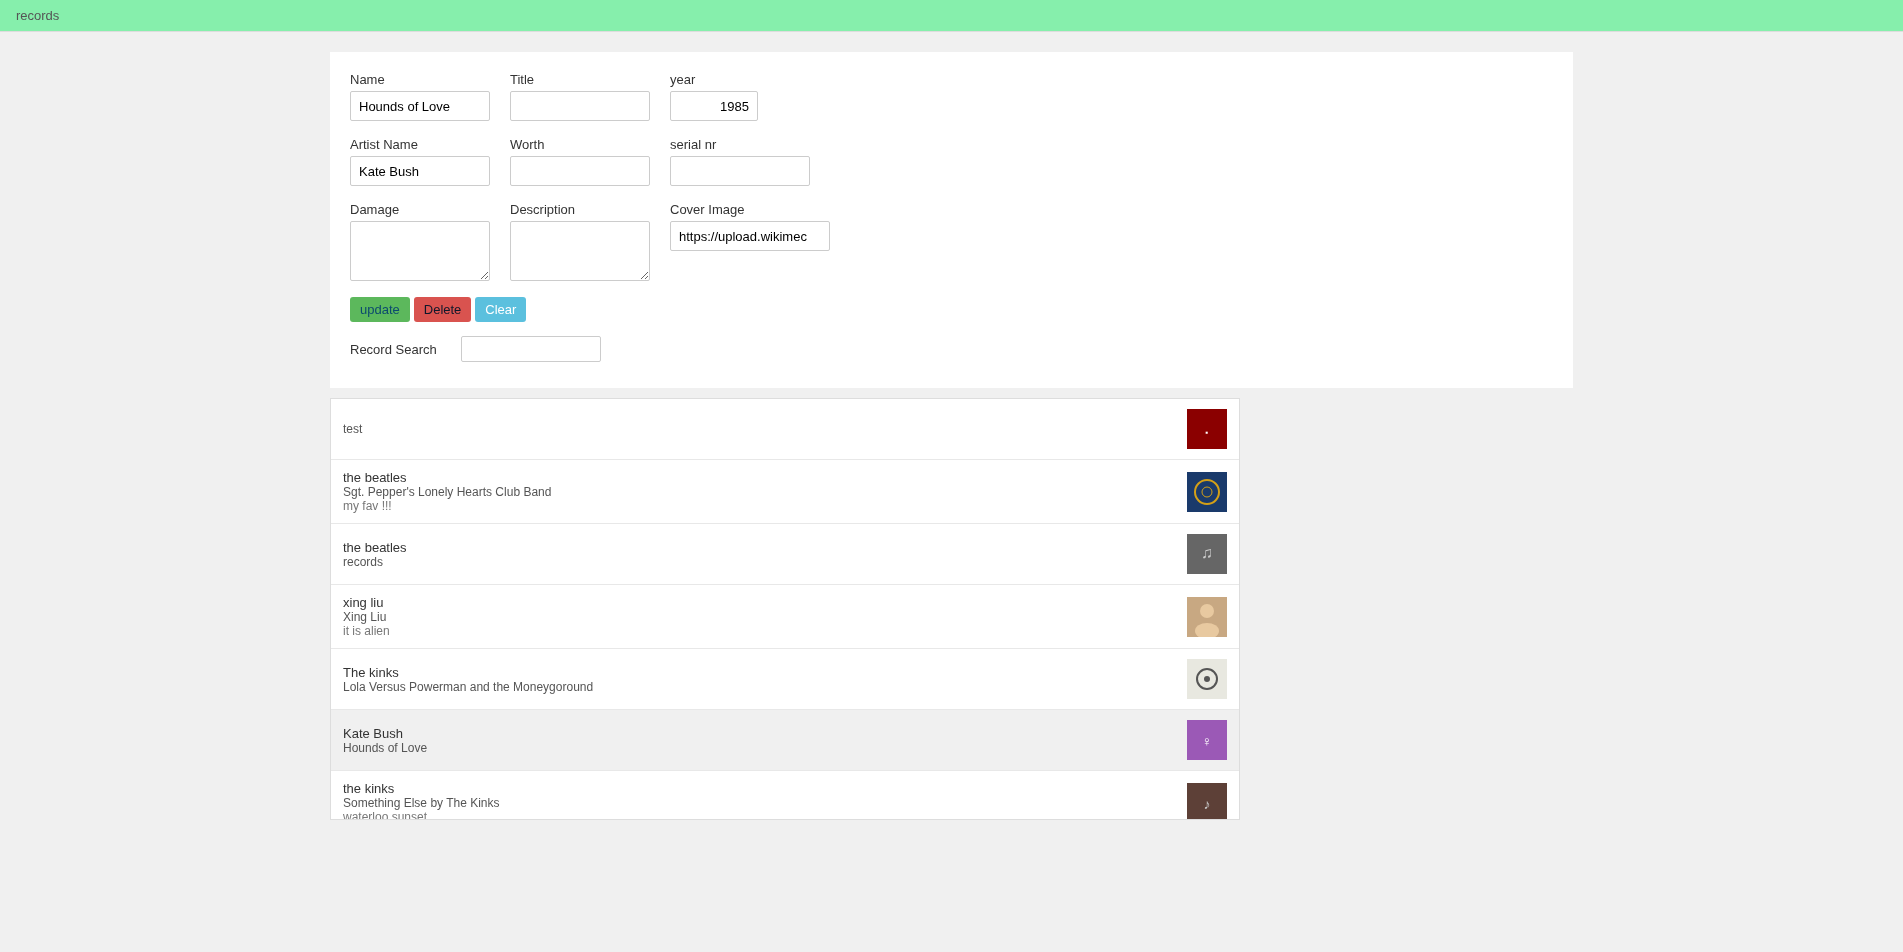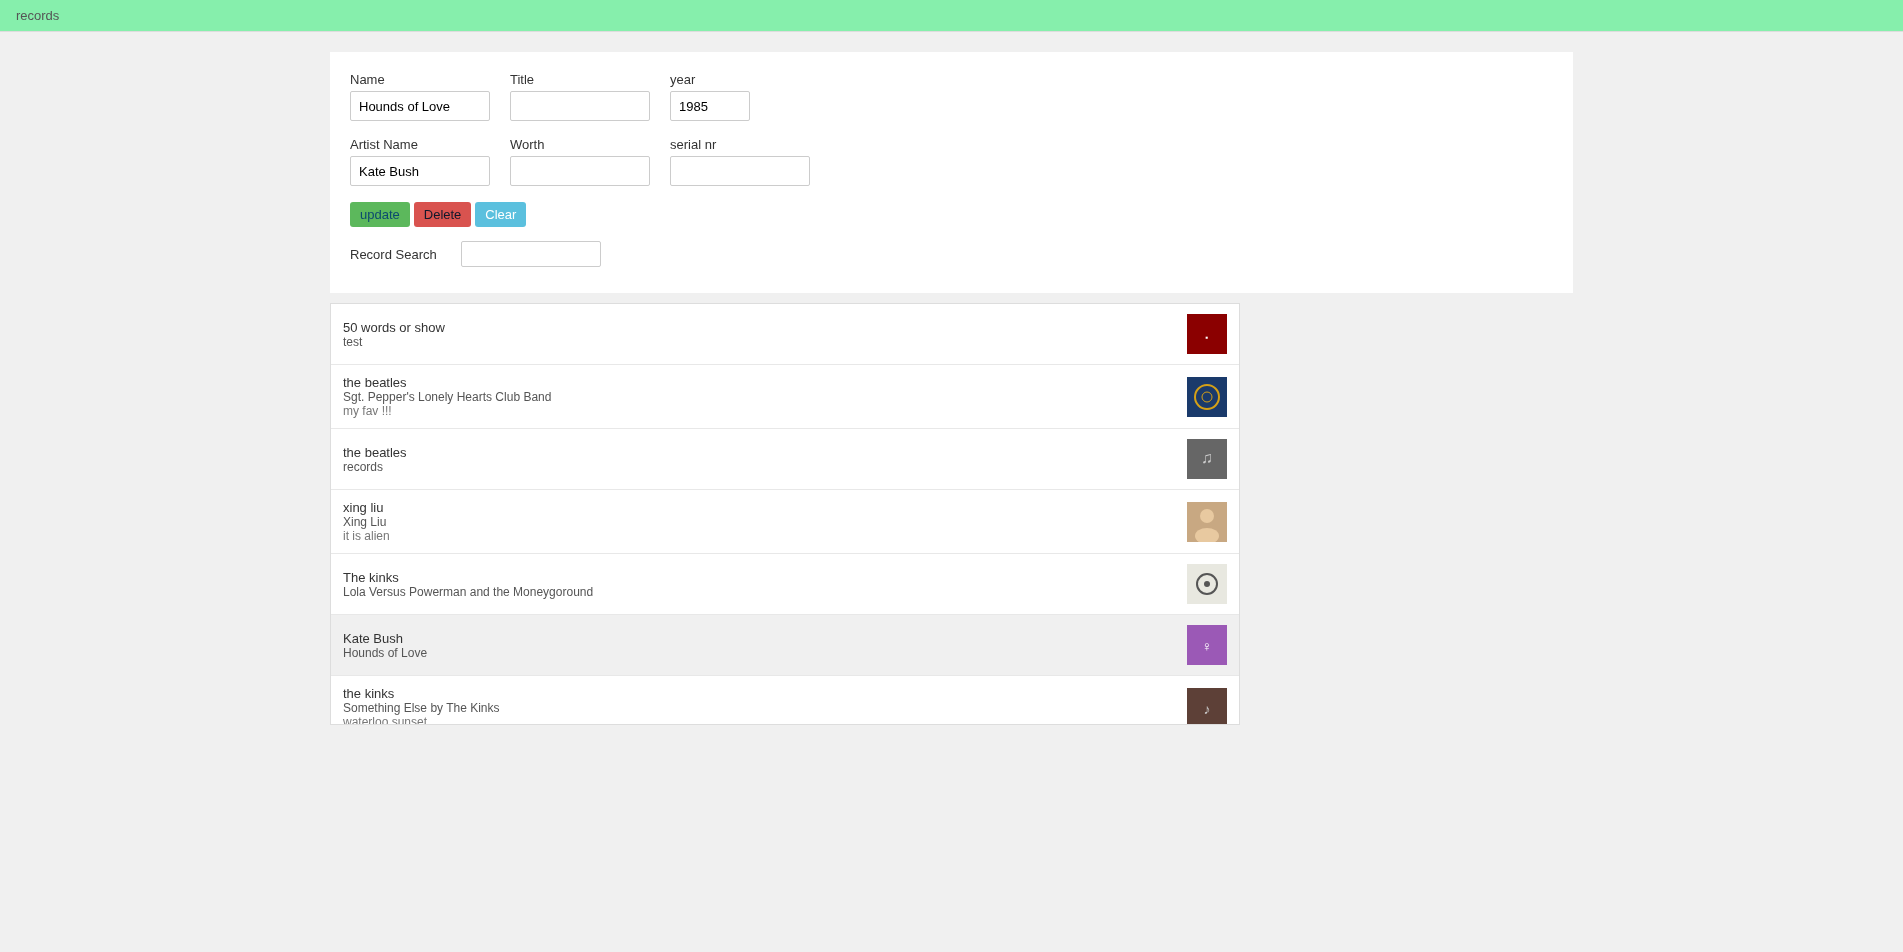--- a/index.html
+++ b/index.html
@@ -50,21 +50,21 @@
       border-radius: 2px;
     }
     .form-group input[type="text"] {
       height: 30px;
     }
     .form-group textarea {
       resize: vertical;
     }
     .name-field input { width: 140px; }
     .title-field input { width: 140px; }
-    .year-field input { width: 80px; }
+    .year-field input { width: 88px; text-align: right; }
     .artist-field input { width: 140px; }
     .worth-field input { width: 140px; }
     .serial-field input { width: 140px; }
     .damage-field textarea { width: 140px; height: 60px; }
     .description-field textarea { width: 140px; height: 60px; }
     .cover-field input { width: 160px; }
 
     .button-row {
       display: flex;
       gap: 4px;
@@ -199,37 +199,50 @@
       </div>
       <div class="form-group worth-field">
         <label>Worth</label>
         <input type="text" id="worth-input" style="">
       </div>
       <div class="form-group serial-field">
         <label>serial nr</label>
         <input type="text" id="serial-input" style="">
       </div>
     </div>
+    <div class="form-row">
+      <div class="form-group damage-field">
+        <label>Damage</label>
+        <textarea style=""></textarea>
+      </div>
+      <div class="form-group description-field">
+        <label>Description</label>
+        <textarea style=""></textarea>
+      </div>
+      <div class="form-group cover-field">
+        <label>Cover Image</label>
+        <input type="text" id="cover-input" value="https://upload.wikimec" style="">
+      </div>
+    </div>
     <div class="button-row">
       <button class="btn-update">update</button>
       <button class="btn-delete">Delete</button>
       <button class="btn-clear">Clear</button>
     </div>
     <div class="search-row">
       <label>Record Search</label>
       <input type="text" id="search-input" style="">
     </div>
   </div>
 
   <div class="record-list">
     <div class="scrollbar-container">
 
     <div class="record-item">
           <div class="record-info">
-            <div class="record-artist">50 words or show</div>
             <div class="record-title">test</div>
           </div>
           <div class="record-thumb">
             <svg viewBox="0 0 40 40" xmlns="http://www.w3.org/2000/svg">
               <rect width="40" height="40" fill="#8B0000"></rect>
               <text x="20" y="26" text-anchor="middle" fill="#fff" font-size="8">▪</text>
             </svg>
           </div>
         </div>
         <div class="record-item">

